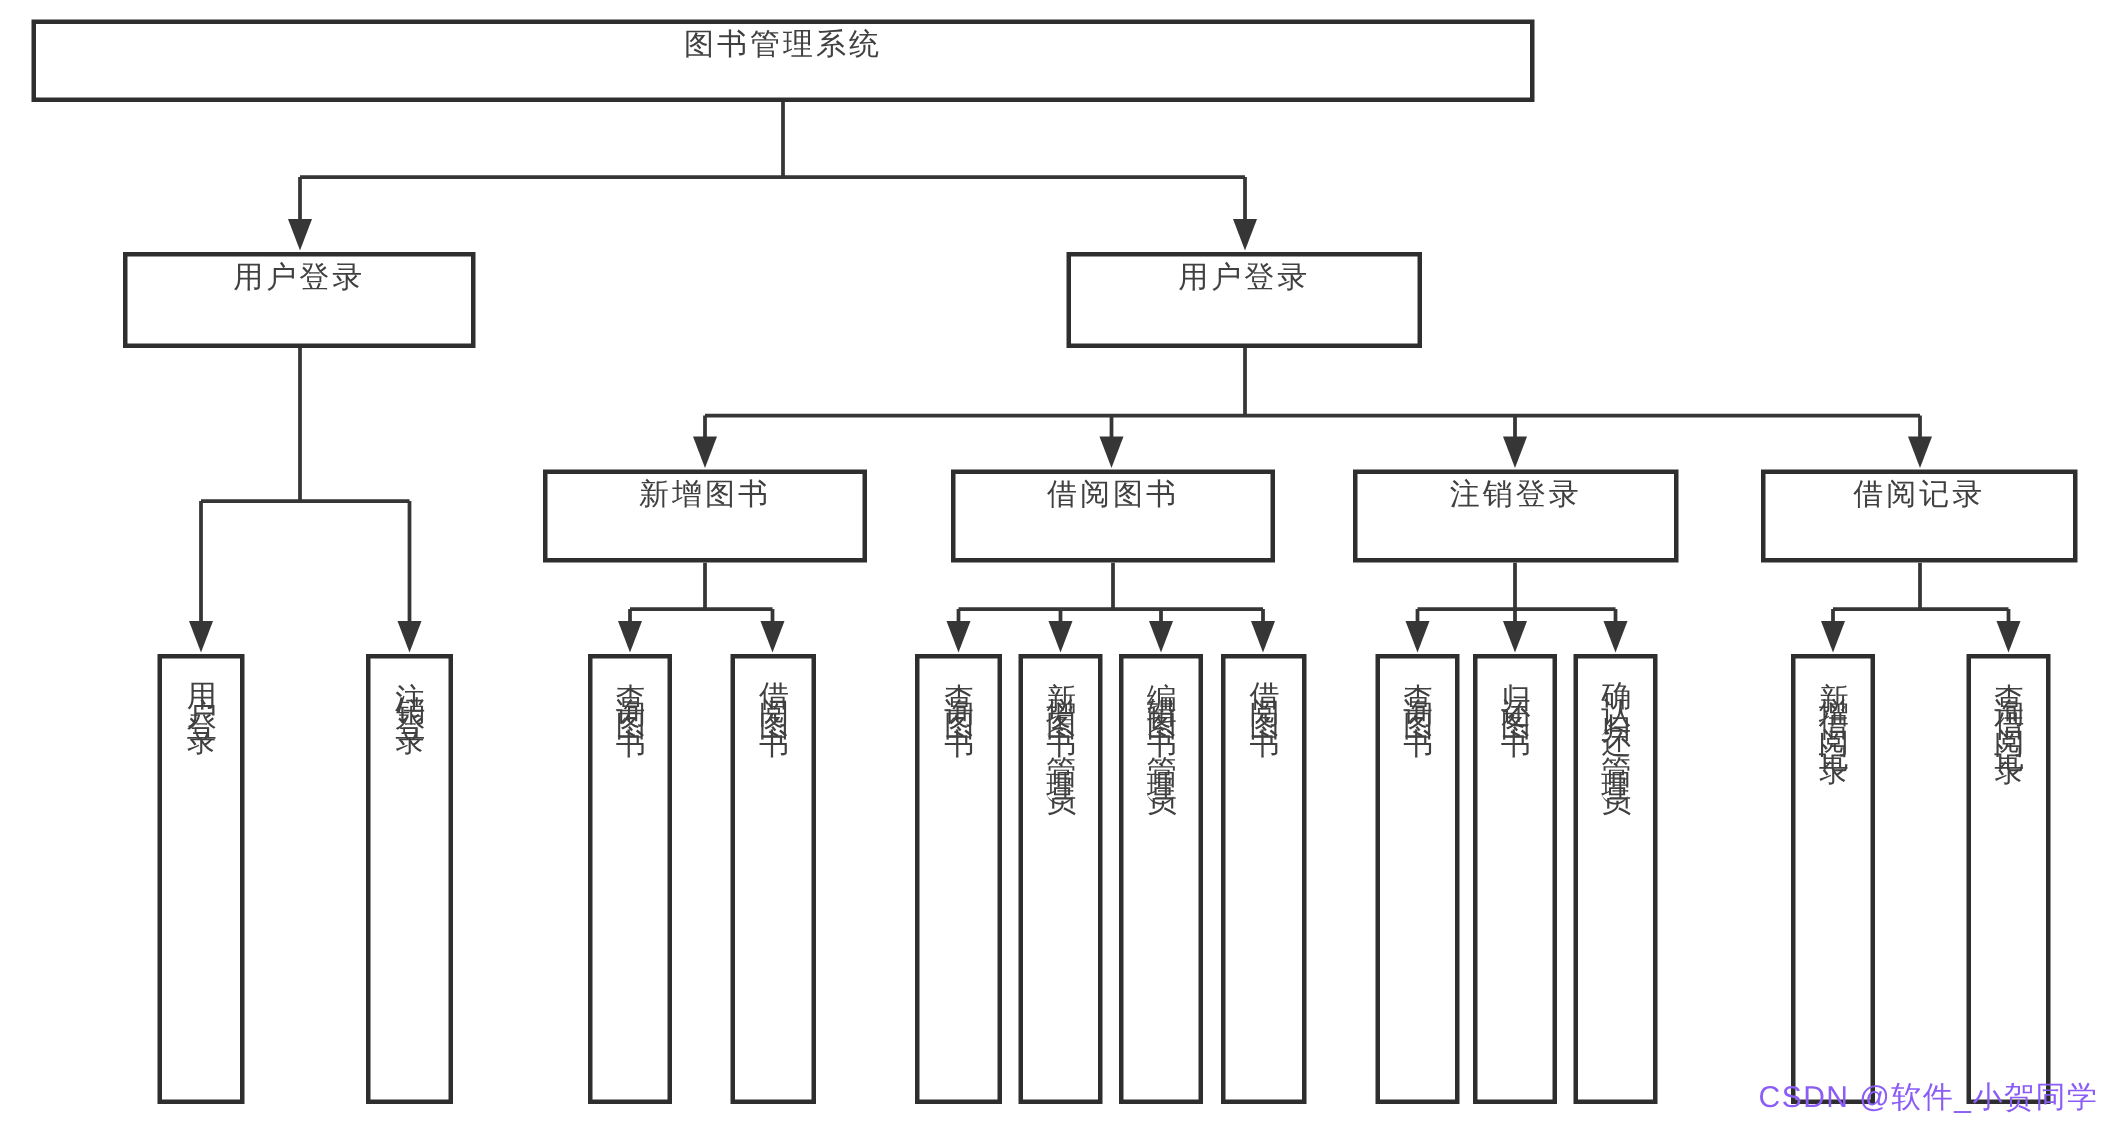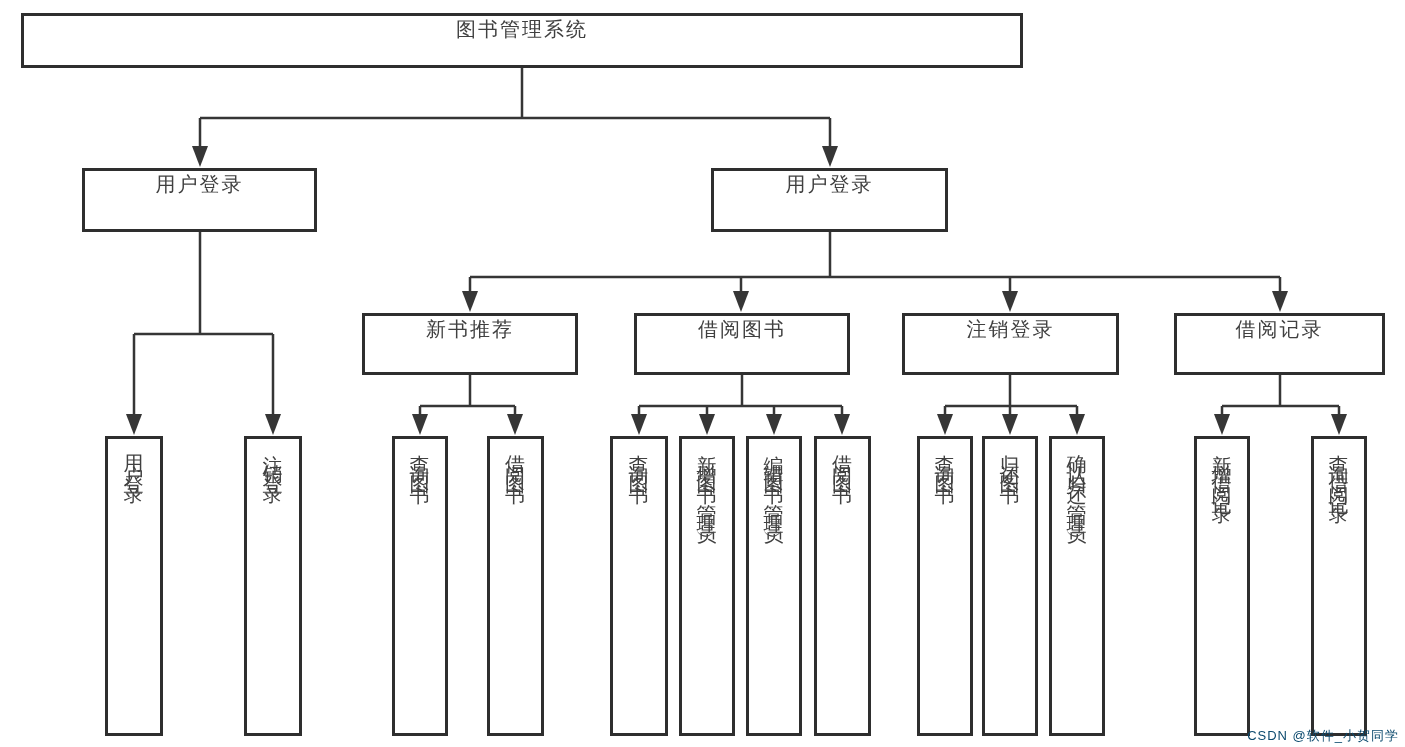--- a/index.html
+++ b/index.html
@@ -40,23 +40,23 @@
     text-orientation: mixed;
     font-size: 20px;
     letter-spacing: 10px;
     line-height: 1;
     white-space: nowrap;
   }
   .watermark {
     position: absolute;
     right: 6px;
     bottom: 2px;
-    font-size: 13px;
+    font-size: 20px;
     letter-spacing: 1px;
-    color: #0c4a6e;
+    color: #8b5cf6;
     z-index: 5;
     white-space: nowrap;
   }
 </style>
 </head>
 <body>
 
 <div class="canvas">
 
   <svg class="connectors" width="1405" height="747" viewBox="0 0 1405 747">
@@ -104,21 +104,21 @@
   </div>
 
   <div class="node h" style="left:82px;top:168px;width:235px;height:64px">
     <span>用户登录</span>
   </div>
   <div class="node h" style="left:711px;top:168px;width:237px;height:64px">
     <span>用户登录</span>
   </div>
 
   <div class="node h" style="left:362px;top:313px;width:216px;height:62px">
-    <span>新书推荐</span>
+    <span>新增图书</span>
   </div>
   <div class="node h" style="left:634px;top:313px;width:216px;height:62px">
     <span>借阅图书</span>
   </div>
   <div class="node h" style="left:902px;top:313px;width:217px;height:62px">
     <span>注销登录</span>
   </div>
   <div class="node h" style="left:1174px;top:313px;width:211px;height:62px">
     <span>借阅记录</span>
   </div>

